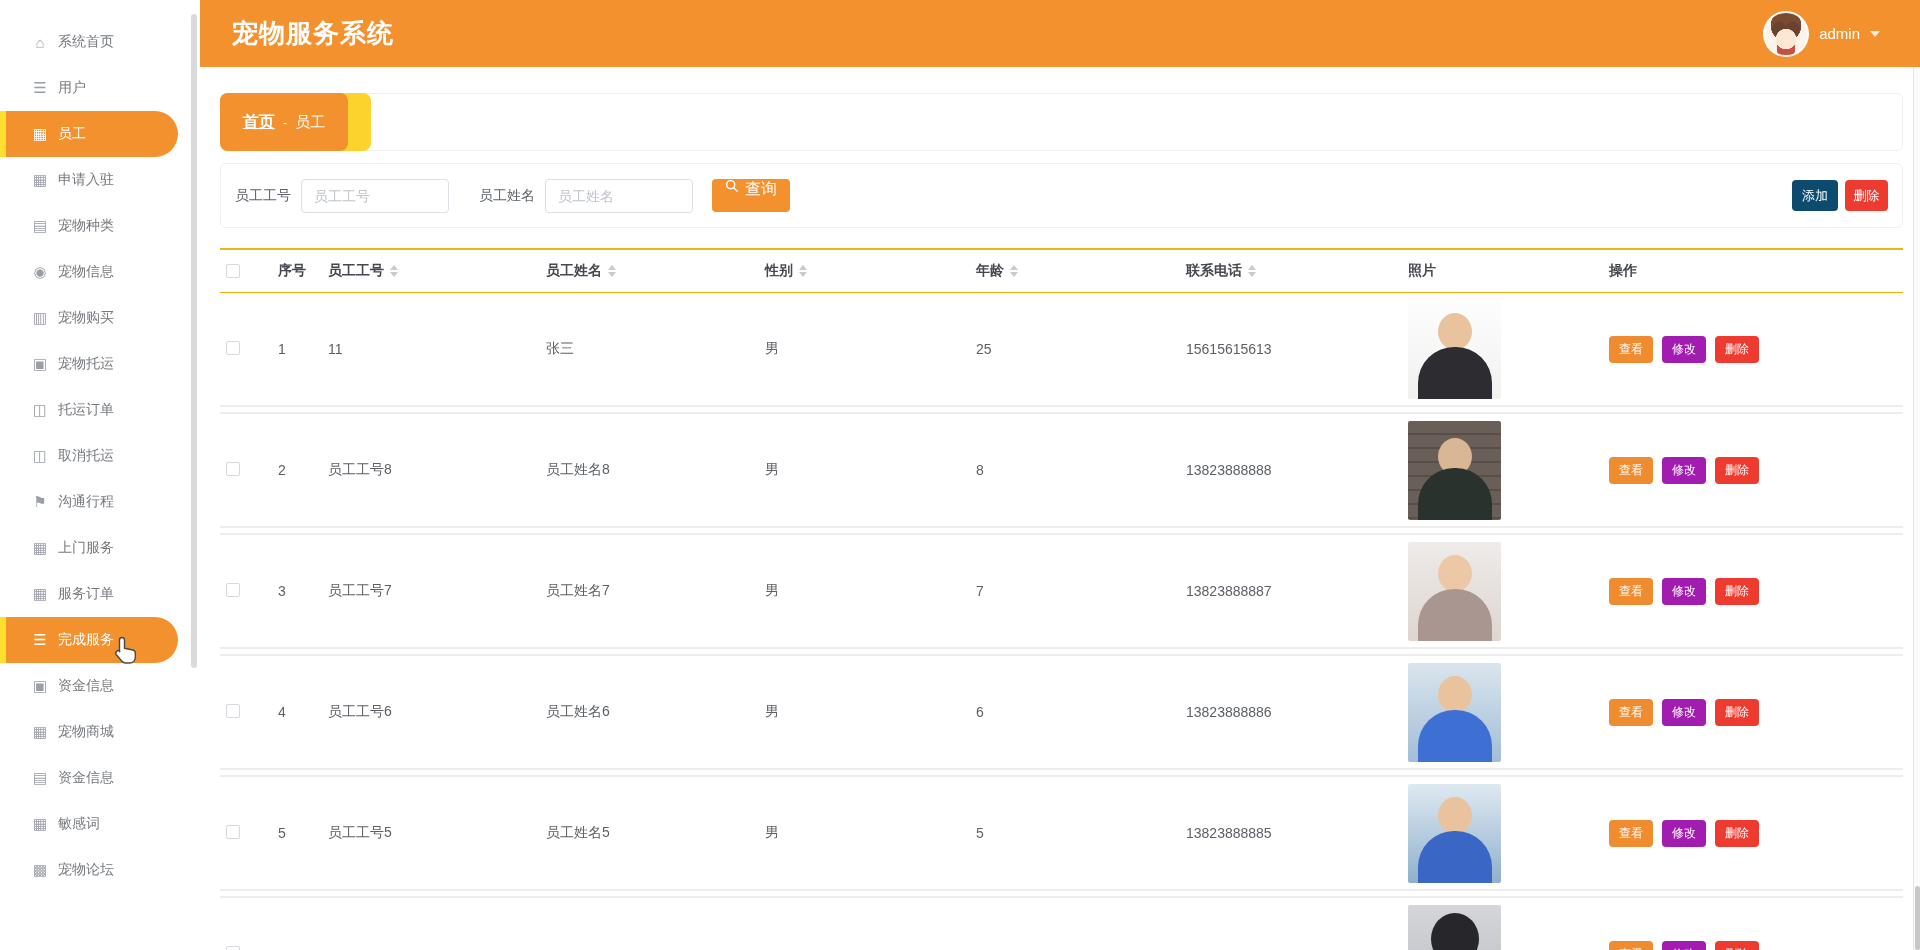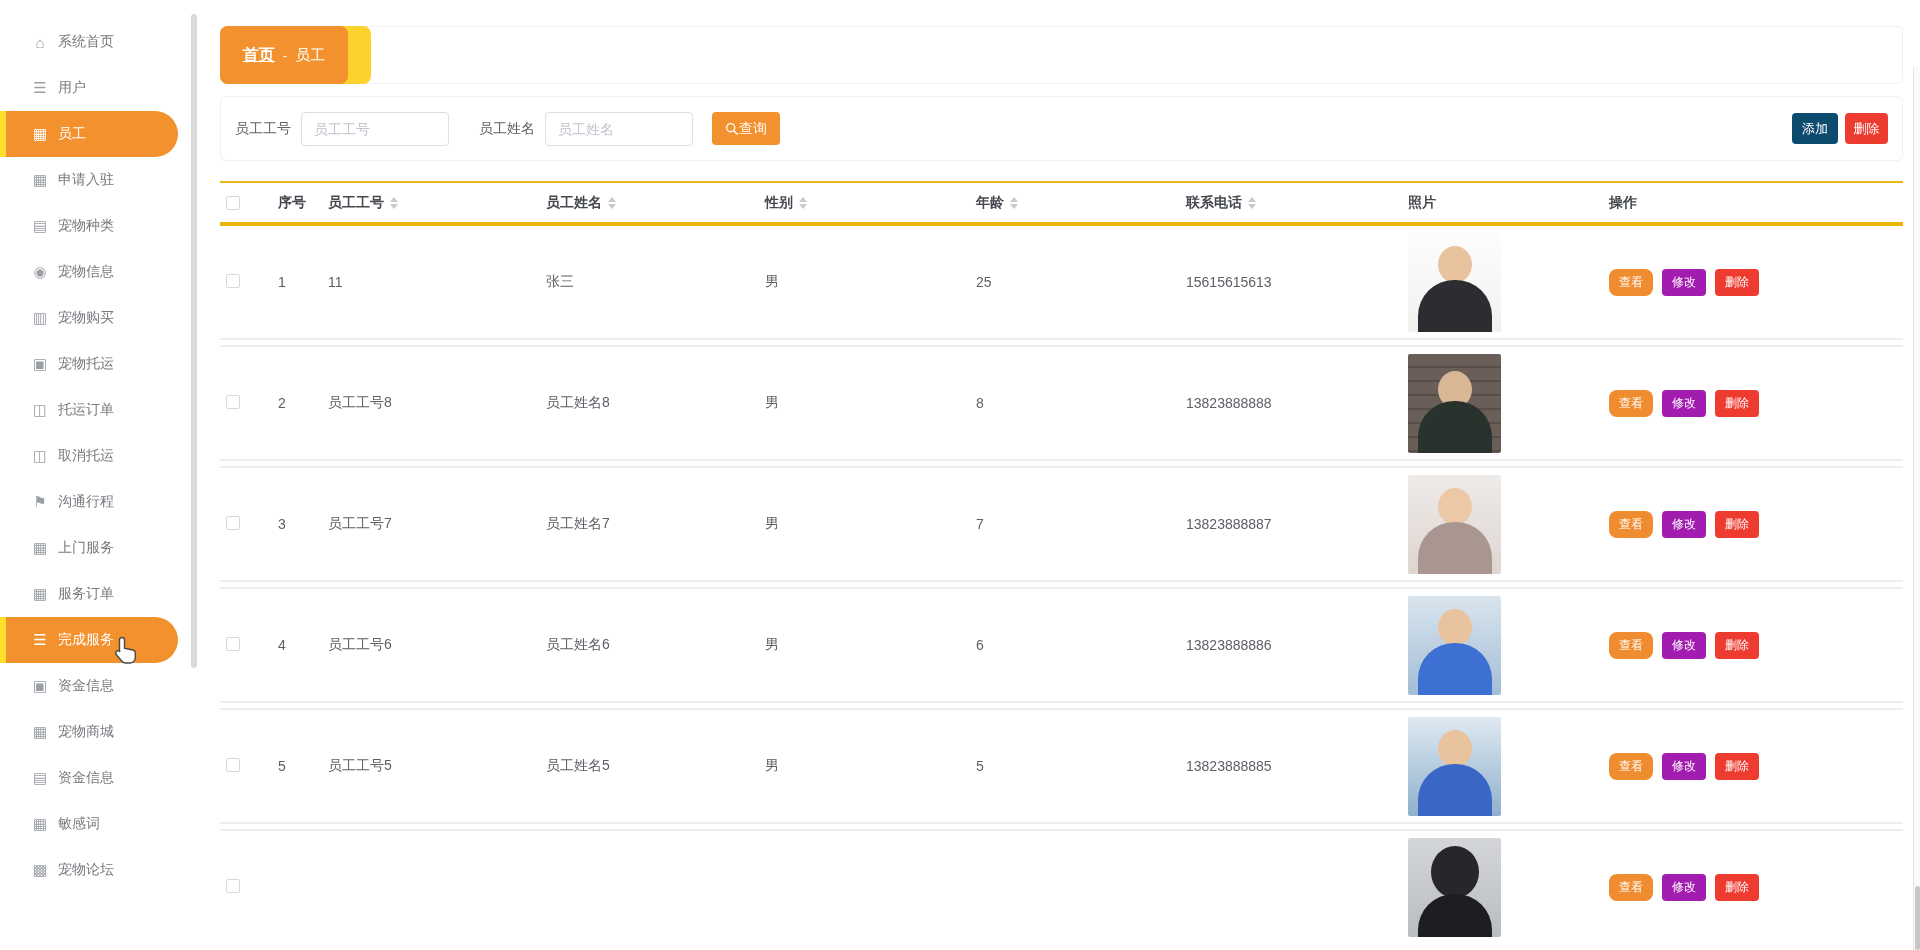--- a/index.html
+++ b/index.html
@@ -45,28 +45,28 @@
   .crumb-sep { font-size:13px; opacity:.9; }
   .crumb-cur { font-size:15px; }
 
   
   .filter-card { margin-top:12px; height:65px; display:flex; align-items:center; padding:0 14px; }
   .f-label { font-size:14px; color:#5f6368; margin-right:10px; white-space:nowrap; }
   .f-input { width:148px; height:34px; border:1px solid #dcdfe6; border-radius:4px; padding:0 12px; font-size:14px; color:#333; outline:none; }
   .f-input::placeholder { color:#bfc4cc; }
   .gap30 { width:30px; flex:none; }
   .btn { border:none; border-radius:4px; color:#fff; cursor:pointer; font-family:inherit; }
-  .btn-search { margin-left:19px; height:33px; padding:0 13px; background:#f2912e; font-size:14px; display:flex; align-items:center; }
+  .btn-search { margin-left:19px; height:33px; padding:0 13px; background:#f2912e; font-size:16px; display:flex; align-items:flex-start; gap:6px; }
   .btn-add { margin-left:auto; width:46px; height:31px; background:#0c4a6e; font-size:13px; }
   .btn-del { margin-left:7px; width:43px; height:31px; background:#ee3b30; font-size:13px; }
 
   
   .table-wrap { margin-top:20px; border-top:2px solid #e9b518; }
   .grid { display:grid; grid-template-columns:50px 50px 218px 219px 211px 210px 222px 201px 1fr; align-items:center; }
-  .thead { height:43px; border-bottom:4px solid #eab308; background:#fff; }
+  .thead { height:43px; border-bottom:1px solid #eab308; background:#fff; }
   .th { display:flex; align-items:center; padding-left:8px; font-size:14px; font-weight:bold; color:#45494f; }
   .th:first-child { padding-left:6px; }
   .sort { display:inline-flex; flex-direction:column; margin-left:6px; gap:2px; cursor:pointer; }
   .sort i { display:block; width:0; height:0; border-left:4px solid transparent; border-right:4px solid transparent; }
   .sort .up { border-bottom:5px solid #c6cad1; }
   .sort .dn { border-top:5px solid #c6cad1; }
   .cb { width:14px; height:14px; border:1px solid #d6dae0; border-radius:2px; background:#fff; display:inline-block; cursor:pointer; }
   .tr { height:112px; background:#fff; }
   .td { padding-left:8px; font-size:14px; color:#5c6066; }
   .td:first-child { padding-left:6px; }
@@ -85,21 +85,21 @@
   .photo.light-indoor::after { background:#a99690; }
   .photo.blue-outdoor { background:linear-gradient(180deg,#d9e5ee,#a3bdd6); }
   .photo.blue-outdoor::after { background:#3e6fd3; }
   .photo.blue-outdoor-2 { background:linear-gradient(180deg,#dfe9f1,#8fb0cd); }
   .photo.blue-outdoor-2::after { background:#3a67c6; }
   .photo.dark-partial { background:linear-gradient(180deg,#d4d6d9,#b9bcc2); }
   .photo.dark-partial::before { background:#26262b; width:48px; height:52px; top:8px; }
   .photo.dark-partial::after { background:#1d1d22; top:56px; }
 
   .act { border:none; border-radius:4px; color:#fff; font-size:12px; width:44px; height:27px; cursor:pointer; font-family:inherit; }
-  .act.view { background:#ef8c30;border-radius:8px; }
+  .act.view { background:#ef8c30; }
   .act.edit { background:#a21caf; }
   .act.delete { background:#ee3b30; }
   .acts { display:flex; gap:9px; }
 
   
   .page-scrollbar { position:absolute; right:0; top:67px; width:7px; height:883px; background:#fbfbfb; border-left:1px solid #e4e4e4; z-index:5; }
   .page-scrollbar .thumb { position:absolute; bottom:0; left:1px; width:5px; height:64px; background:#c7c7c7; border-radius:3px; }
 
   .cursor-overlay { position:absolute; left:113px; top:635px; z-index:50; pointer-events:none; }
 </style>
@@ -185,20 +185,28 @@
         <div class="side-item">
           <span class="side-icon">▩</span>
           <span class="side-label">宠物论坛</span>
         </div>
       </nav>
   </aside>
   <div class="side-scroll"></div>
 
   <div class="main">
 
+    <header class="topbar">
+      <div class="app-title">宠物服务系统</div>
+      <div class="user-box">
+        <div class="avatar"></div>
+        <span class="user-name">admin</span>
+        <span class="caret"></span>
+      </div>
+    </header>
 
     <div class="content">
 
       <div class="card breadcrumb-card">
         <div class="crumb-shadow"></div>
         <div class="crumb-tag">
           <b>首页</b>
           <span class="crumb-sep">-</span>
           <span class="crumb-cur">员工</span>
         </div>

